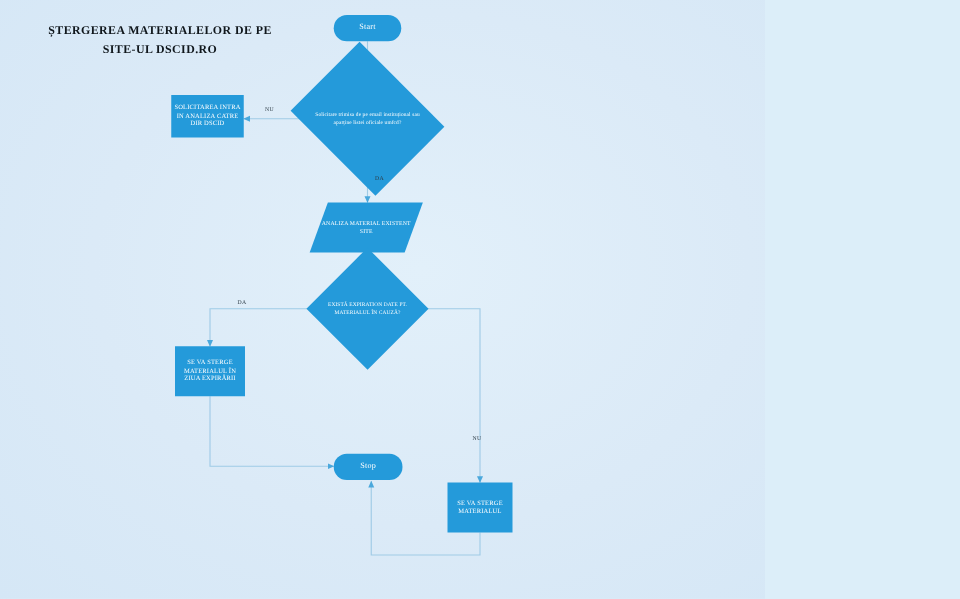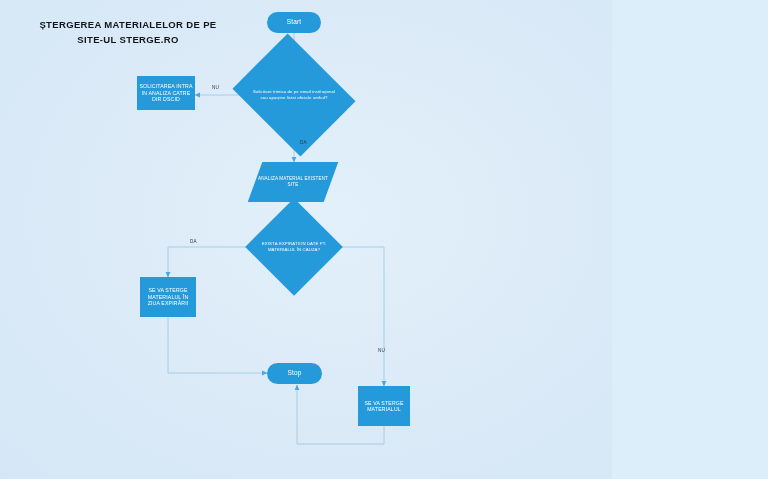--- a/index.html
+++ b/index.html
@@ -12,20 +12,21 @@
     overflow: hidden;
     font-family: "Liberation Sans", sans-serif;
     background: #dceef9;
   }
   #canvas {
     position: relative;
     width: 612px;
     height: 479px;
     background: radial-gradient(ellipse at 55% 45%, #e2f0fa 0%, #dbeaf7 55%, #d5e7f6 100%);
     overflow: hidden;
+    font-family: Liberation Serif, serif;
   }
   #wires {
     position: absolute;
     left: 0;
     top: 0;
     width: 768px;
     height: 479px;
     pointer-events: none;
   }
   .title {
@@ -108,21 +109,21 @@
     white-space: nowrap;
   }
 </style>
 </head>
 <body>
 
 <div id="canvas">
 
   <div class="title">
     <div>ȘTERGEREA MATERIALELOR DE PE</div>
-    <div>SITE-UL STERGE.RO</div>
+    <div>SITE-UL DSCID.RO</div>
   </div>
 
   <svg id="wires" viewBox="0 0 768 479" xmlns="http://www.w3.org/2000/svg">
     <defs>
       <marker id="ah" markerWidth="6" markerHeight="6" refX="5" refY="3" orient="auto" markerUnits="userSpaceOnUse">
         <path d="M0,0.6 L5.4,3 L0,5.4 z" fill="#4aa8dc"></path>
       </marker>
     </defs>
     <g stroke="#9fcbe6" stroke-width="0.9" fill="none">
 

